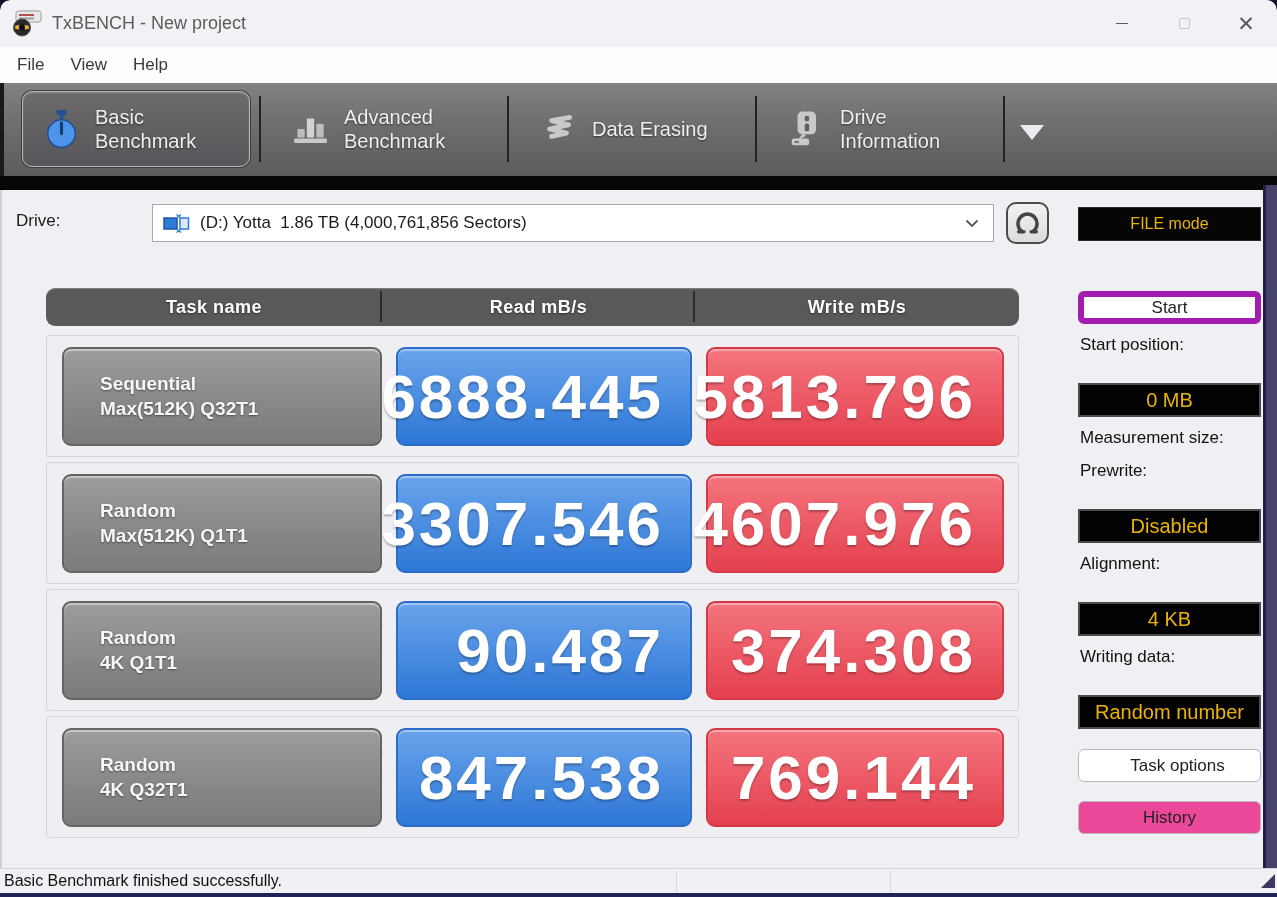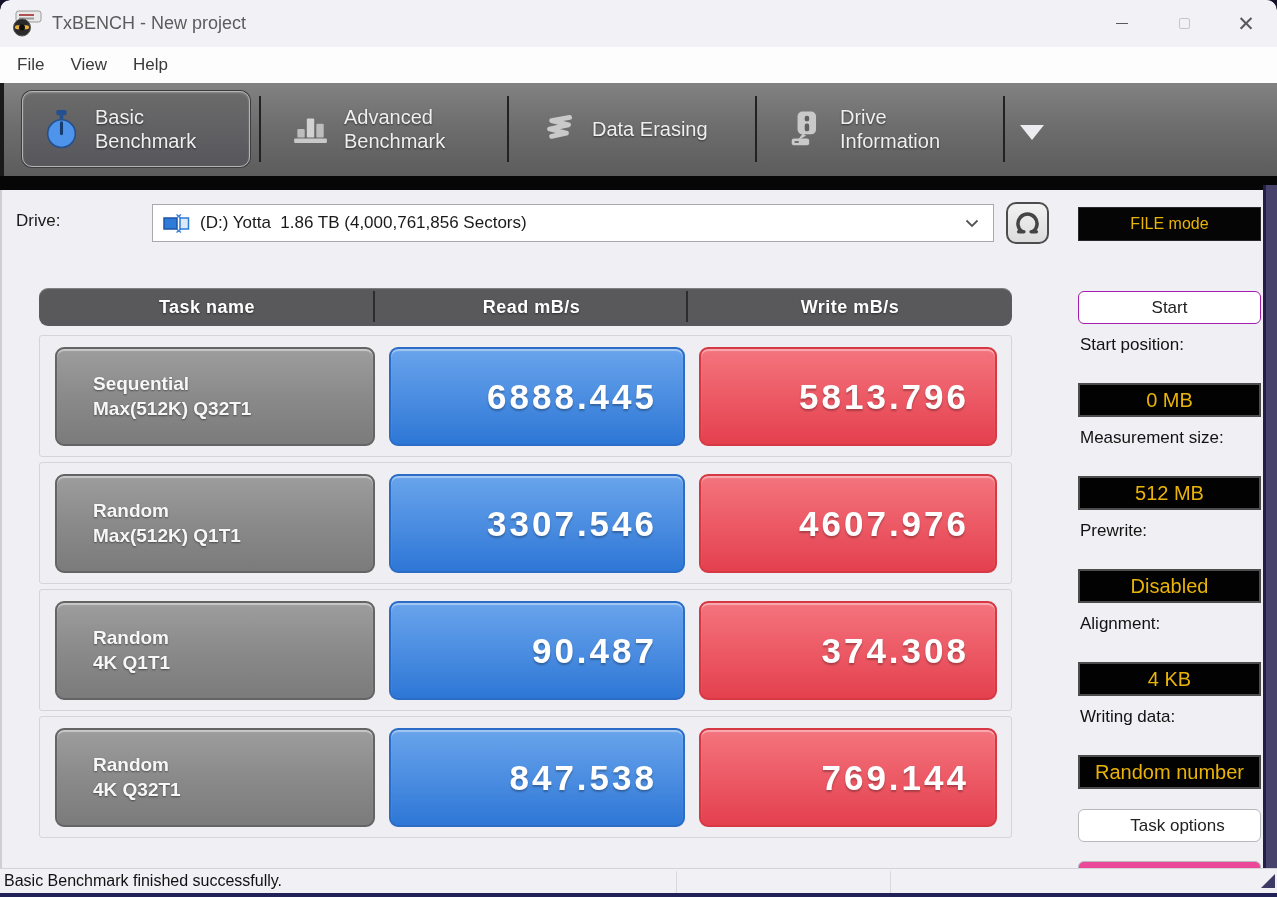--- a/index.html
+++ b/index.html
@@ -49,52 +49,52 @@
   .drive-label { position:absolute; left:14px; top:21px; font-size:17px; color:#1a1a1a; }
   .combo { position:absolute; left:150px; top:14px; width:842px; height:38px; background:#fff;
            border:1px solid #a9a9ad; display:flex; align-items:center; padding:0 10px; }
   .combo-text { font-size:17px; color:#1a1a1a; margin-left:9px; white-space:pre; flex:1; }
   .combo-chevron { margin-right:4px; }
   .refresh-btn { position:absolute; left:1004px; top:12px; width:43px; height:42px;
                  background:linear-gradient(180deg,#f2f2f2,#dcdcdc); border:2px solid #4c4c4c;
                  border-radius:10px; display:flex; align-items:center; justify-content:center; }
 
   
-  .bench-table { position:absolute; left:37px; top:98px; width:973px; }
+  .bench-table { position:absolute; left:44px; top:98px; width:973px; }
   .bench-header { height:38px; background:#59595c; border-radius:9px; display:flex; align-items:center;
                   box-shadow:inset 0 1px 1px rgba(255,255,255,.25); margin-bottom:9px; }
   .bench-header .hcell { position:relative; text-align:center; color:#fff; font-weight:bold;
                          font-size:18px; letter-spacing:.5px; text-shadow:0 1px 2px rgba(0,0,0,.5); }
   .hcell.c1 { width:336px; } .hcell.c2 { width:313px; } .hcell.c3 { flex:1; }
   .hcell.c1::after,.hcell.c2::after { content:""; position:absolute; right:0; top:-6px; width:2px;
                                       height:31px; background:#2c2c2c; }
   .bench-row { position:relative; height:122px; background:#efeef2; border:1px solid #d5d4da;
                border-radius:3px; margin-bottom:5px; }
   .task-btn { position:absolute; left:15px; top:11px; width:320px; height:99px; border-radius:9px;
               background:linear-gradient(180deg,#9d9d9d 0%,#8a8a8a 50%,#7b7b7b 100%);
               border:2px solid #646464; box-shadow:inset 0 2px 1px rgba(255,255,255,.45);
               display:flex; flex-direction:column; justify-content:center; padding-left:36px;
               color:#f7f7f7; font-size:19px; font-weight:bold; line-height:1.3;
               text-shadow:0 1px 2px rgba(0,0,0,.45); }
   .val-btn { position:absolute; top:11px; height:99px; border-radius:9px; display:flex;
              align-items:center; justify-content:flex-end; padding-right:26px;
-             color:#fff; font-size:35px; font-weight:bold; letter-spacing:3px;
+             color:#fff; font-size:62px; font-weight:bold; letter-spacing:3px;
              text-shadow:0 2px 2px rgba(0,0,0,.28); }
   .val-read  { left:349px; width:296px;
                background:linear-gradient(180deg,var(--read-blue-top) 0%,var(--read-blue-bottom) 100%);
                border:2px solid #2a6cc6; box-shadow:inset 0 2px 1px rgba(255,255,255,.4); }
   .val-write { left:659px; width:298px;
                background:linear-gradient(180deg,var(--write-red-top) 0%,var(--write-red-bottom) 100%);
                border:2px solid #d63844; box-shadow:inset 0 2px 1px rgba(255,255,255,.4); }
 
   
   .sidebar { position:absolute; left:1076px; top:17px; width:183px; display:flex; flex-direction:column; }
   .file-mode-btn { height:34px; background:#050505; color:#eab308; font-size:16px; display:flex;
                    align-items:center; justify-content:center; border:1px solid #2a2a2a; }
-  .start-btn { margin-top:50px; height:33px; background:#fff; border:1px solid #a21caf; border-radius:6px;
+  .start-btn { margin-top:50px; height:33px; background:#fff; border:6px solid #a21caf; border-radius:6px;
                font-size:17px; color:#222; display:flex; align-items:center; justify-content:center; }
   .side-label { margin:11px 0 0 2px; font-size:17px; color:#121212; height:22px; }
   .side-field { margin-top:26px; height:34px; background:#020202; border:2px solid #4c4c4c;
                 color:#eab308; font-size:20px; display:flex; align-items:center; justify-content:center; }
   .task-options-btn { margin-top:20px; height:33px; background:#fff; border:1px solid #b9b9bd;
                       border-radius:6px; font-size:17px; color:#222; display:flex; align-items:center;
                       justify-content:center;padding-left:16px; }
   .history-btn { margin-top:19px; height:33px; background:#ec4899; border:1px solid #b9b9bd;
                  border-radius:6px; font-size:17px; color:#222; display:flex; align-items:center;
                  justify-content:center; }
@@ -288,21 +288,20 @@
     </div>
 
     <div class="sidebar">
       <div class="file-mode-btn">FILE mode</div>
       <div class="start-btn">Start</div>
 
         <div class="side-label">Start position:</div>
         <div class="side-field">0 MB</div>
 
         <div class="side-label">Measurement size:</div>
-        <div class="side-field">512 MB</div>
 
         <div class="side-label">Prewrite:</div>
         <div class="side-field">Disabled</div>
 
         <div class="side-label">Alignment:</div>
         <div class="side-field">4 KB</div>
 
         <div class="side-label">Writing data:</div>
         <div class="side-field">Random number</div>
 

